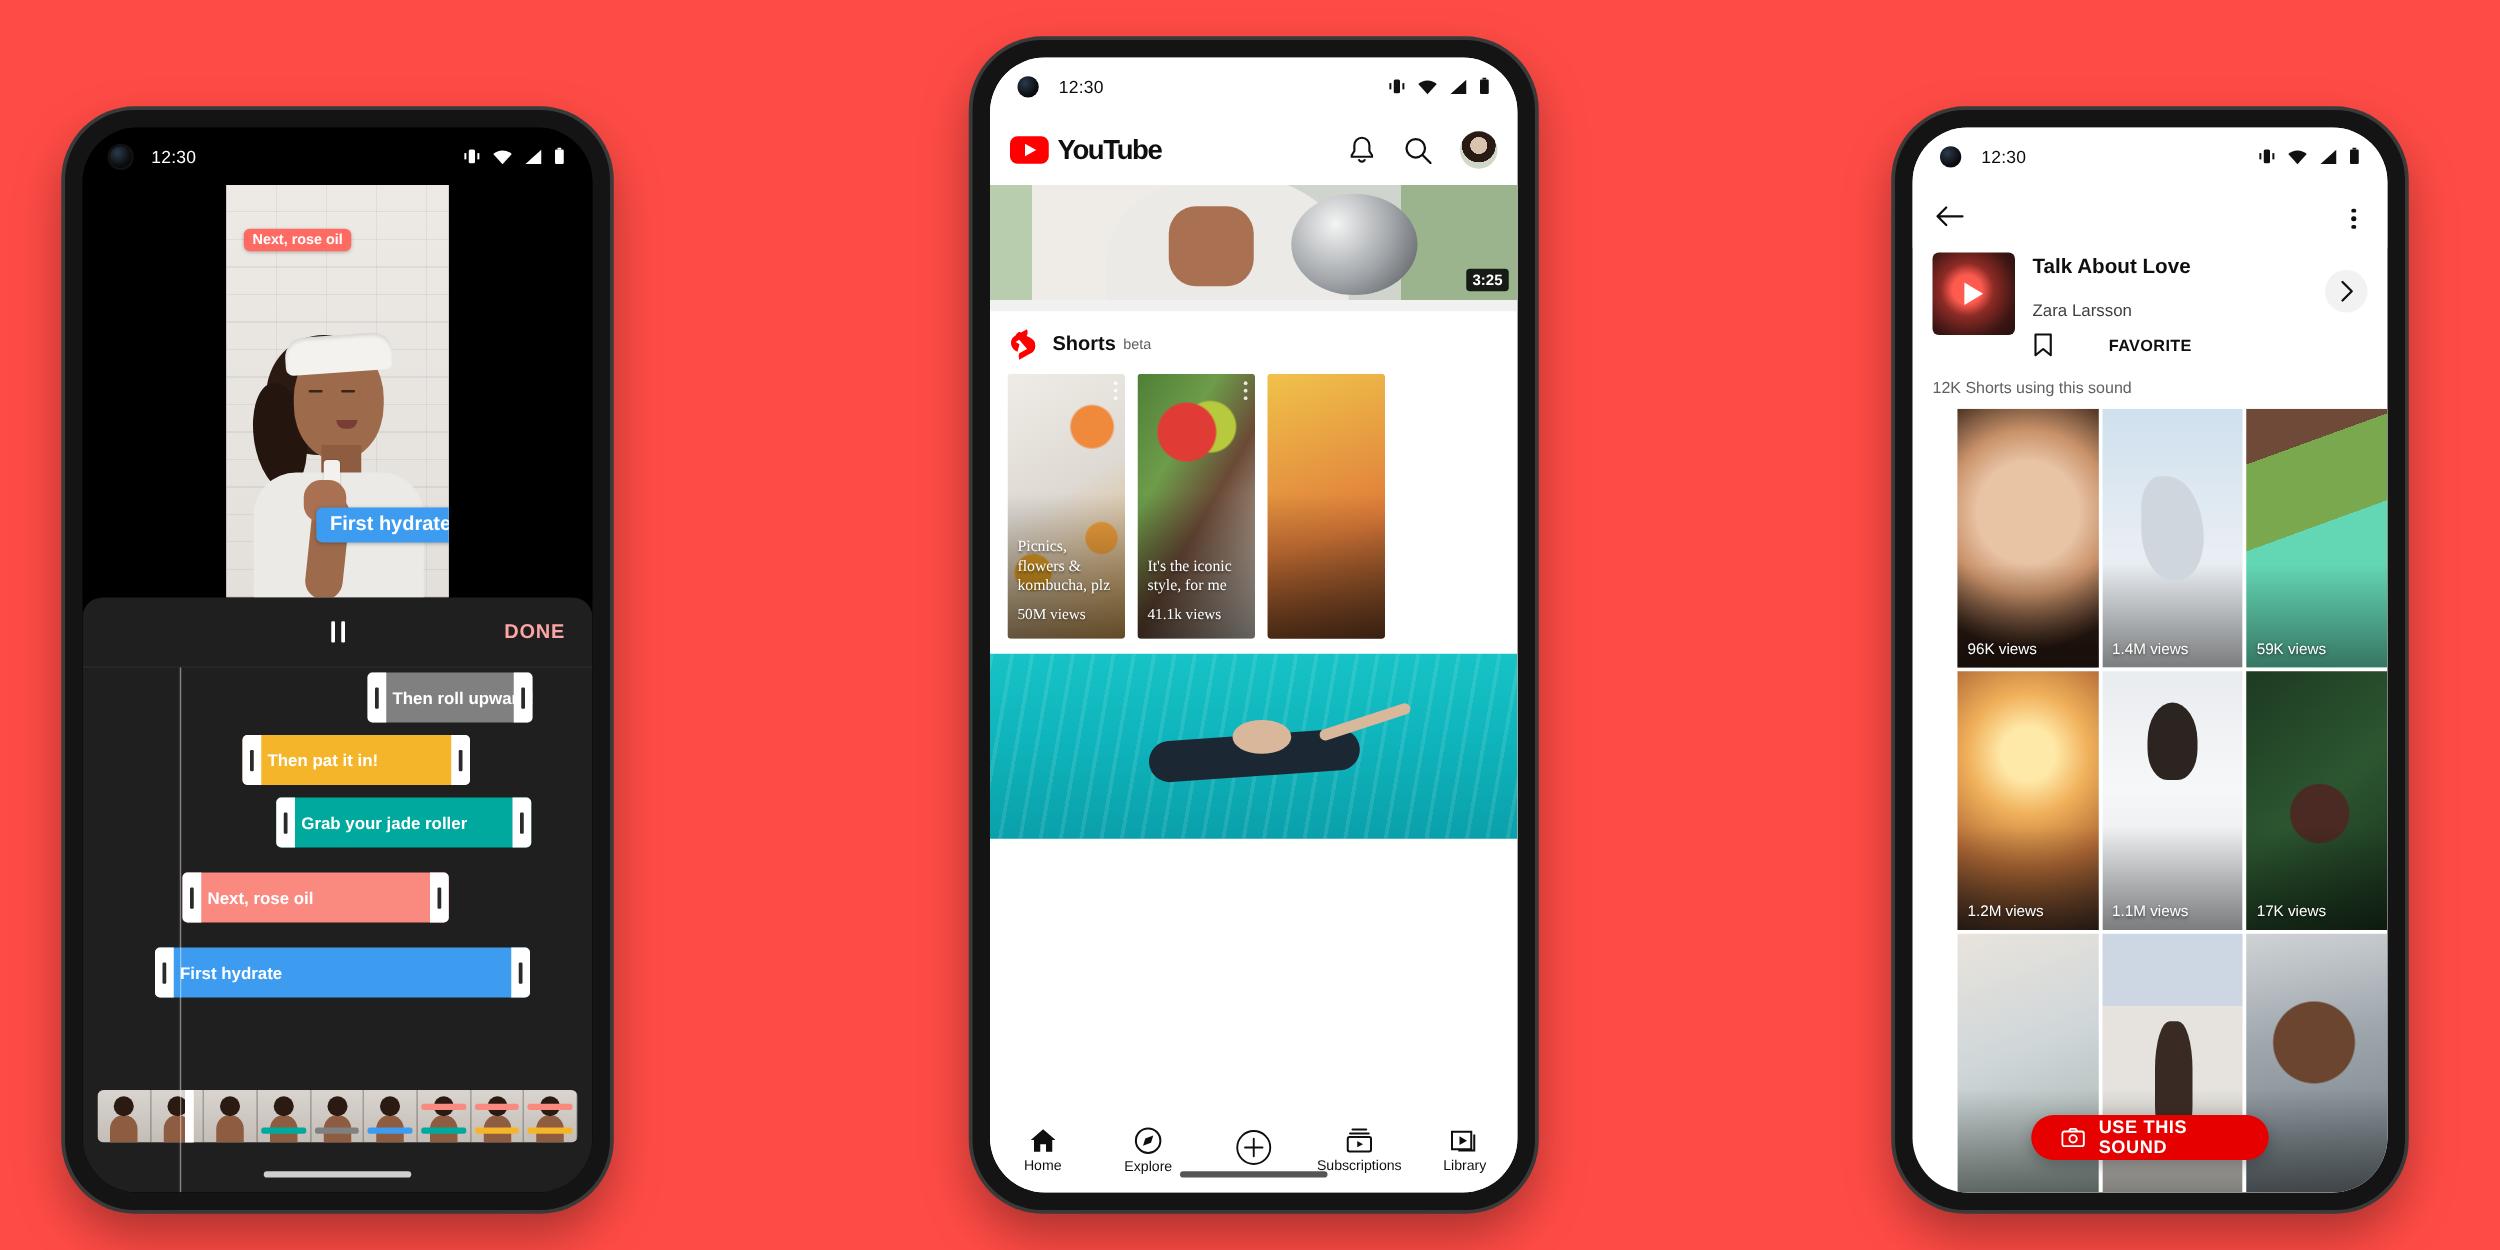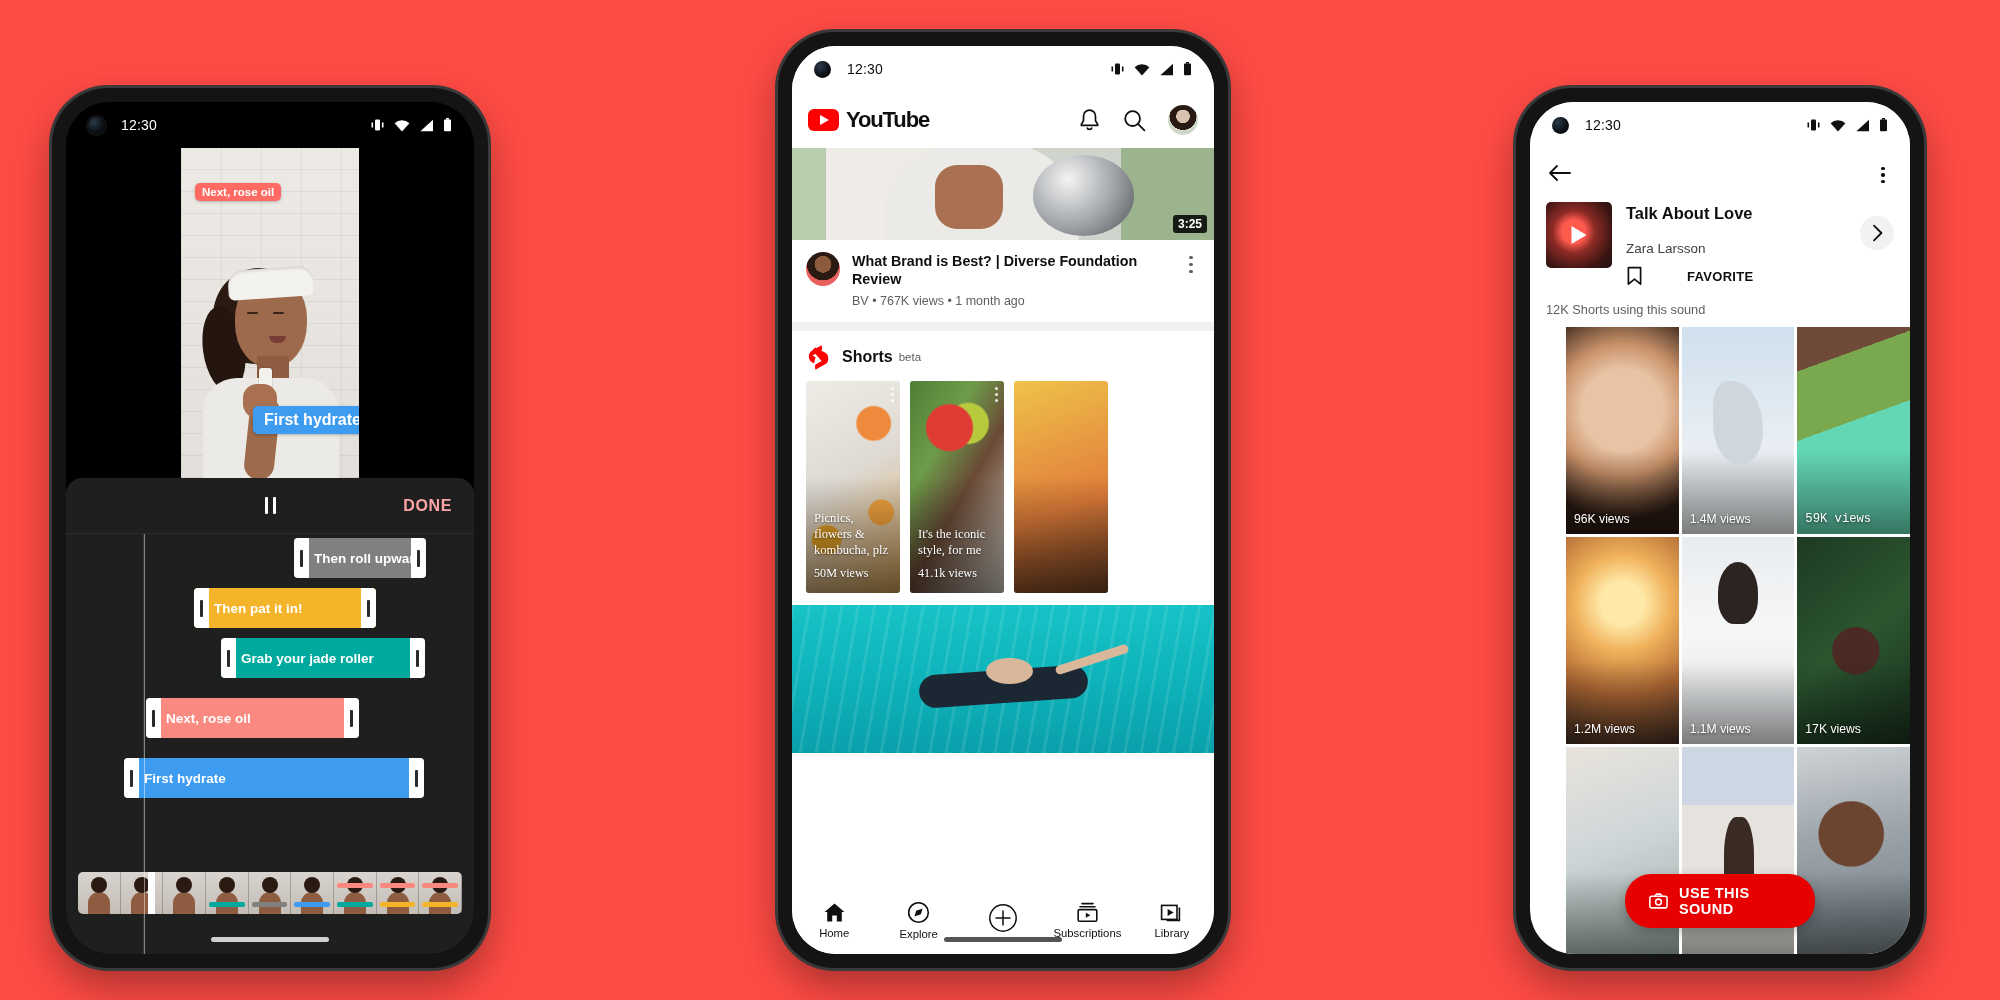--- a/index.html
+++ b/index.html
@@ -266,36 +266,36 @@
   .grid { flex:1 1 auto; display:grid; grid-template-columns:repeat(3,1fr); gap:3px; overflow:hidden; position:relative;padding-left:36px; }
   .gcell { position:relative; overflow:hidden; min-height:0; }
   .gcell .gv { position:absolute; left:8px; bottom:8px; color:#fff; font-size:12.2px;
      text-shadow:0 1px 3px rgba(0,0,0,.6); z-index:3; }
   .gcell .gshade { position:absolute; inset:0; background:linear-gradient(180deg,rgba(0,0,0,0) 60%,rgba(0,0,0,.45) 100%); }
   .g1 { background:radial-gradient(circle at 50% 40%, #e8c3a4 0 30%, #c9926a 48%, #2a1a12 80%),
         linear-gradient(#ddd,#bbb); }
   .g2 { background:linear-gradient(180deg,#cfe0ee 0%, #e8eef3 55%, #dfe3e4 100%); }
   .g2::after { content:""; position:absolute; left:28%; top:26%; width:44%; height:40%;
         background:#cfd6dd; border-radius:30% 60% 40% 50%; }
-  .g3 { background:linear-gradient(160deg,#6f4a39 0 18%, #7aa84e 18% 46%, #63d6b4 46% 100%);font-family:Liberation Mono, monospace; }
+  .g3 { background:linear-gradient(160deg,#6f4a39 0 18%, #7aa84e 18% 46%, #63d6b4 46% 100%); }
   .g4 { background:radial-gradient(circle at 50% 32%, #ffe9a8 0 14%, #f0b05a 32%, #b26a35 60%, #3d2b22 100%); }
   .g5 { background:linear-gradient(180deg,#e9ecef 0%, #f6f7f8 45%, #dfe2e5 100%); }
   .g5::after { content:""; position:absolute; left:32%; top:12%; width:36%; height:30%;
         background:#2b2420; border-radius:50% 50% 40% 40%; }
   .g6 { background:radial-gradient(circle at 52% 55%, #4a2a22 0 18%, transparent 19%),
         linear-gradient(140deg,#1d3a22 0%, #2c5630 50%, #18301c 100%); }
   .g7 { background:linear-gradient(160deg,#e9e4dc 0%, #cfd6d9 45%, #9fb0a8 100%); }
   .g8 { background:linear-gradient(180deg,#cdd7e3 0 28%, #e6e3de 28% 100%); }
   .g8::after{ content:""; position:absolute; left:38%; top:34%; width:26%; height:46%;
         background:#3a2a24; border-radius:40% 40% 30% 30%; }
   .g9 { background:radial-gradient(circle at 48% 42%, #6b4530 0 24%, transparent 25%),
         linear-gradient(170deg,#cfd3d6 0%, #9fa7ad 40%, #6f7a80 100%); }
   .use-sound {
     position:absolute; left:50%; transform:translateX(-50%); bottom:26px;
-    background:#e60000; color:#fff; border-radius:26px; height:54px;
+    background:#e60000; color:#fff; border-radius:26px; height:36px;
     display:flex; align-items:center; gap:11px; padding:0 24px; z-index:20;
     box-shadow:0 4px 12px rgba(0,0,0,.25);
   }
   .use-sound span { font-size:14.5px; font-weight:700; letter-spacing:.5px; }
 </style>
 </head>
 <body>
 
 <div class="phone" id="phone-left">
   <div class="screen">
@@ -487,32 +487,20 @@
     </div>
 
     <div class="yt-scroll">
       <div class="yt-thumb">
         <div class="shirt"></div>
           <div class="hand"></div>
           <div class="bowl"></div>
         <div class="dur">3:25</div>
       </div>
 
-      <div class="yt-meta">
-        <div class="ch-av"></div>
-        <div style="flex:1 1 auto; min-width:0;">
-          <div class="yt-title">What Brand is Best? | Diverse Foundation Review</div>
-          <div class="yt-sub">BV • 767K views • 1 month ago</div>
-        </div>
-        <div class="kebab">
-            <i></i>
-            <i></i>
-            <i></i>
-          </div>
-      </div>
 
       <div class="divider"></div>
 
       <div class="shorts-head">
         <div class="shorts-logo">
           <svg width="25" height="27" viewBox="0 0 25 27">
               <path d="M15.6 1.3 6.4 6.4a6.9 6.9 0 0 0 0 12.1l1.6.9 1.6-6.1-3.2-1.8 9.2-5.1a6.9 6.9 0 0 0 0-5.1Z" fill="#ff0000"></path>
               <path d="M9.4 25.7l9.2-5.1a6.9 6.9 0 0 0 0-12.1l-1.6-.9-1.6 6.1 3.2 1.8-9.2 5.1a6.9 6.9 0 0 0 0 5.1Z" fill="#ff0000"></path>
               <path d="M6.5 6.4 18.6 20.6a6.9 6.9 0 0 0 0-12.1L9.4 3.4a6.9 6.9 0 0 0-2.9 3Z" fill="#ff0000"></path>
             </svg>

